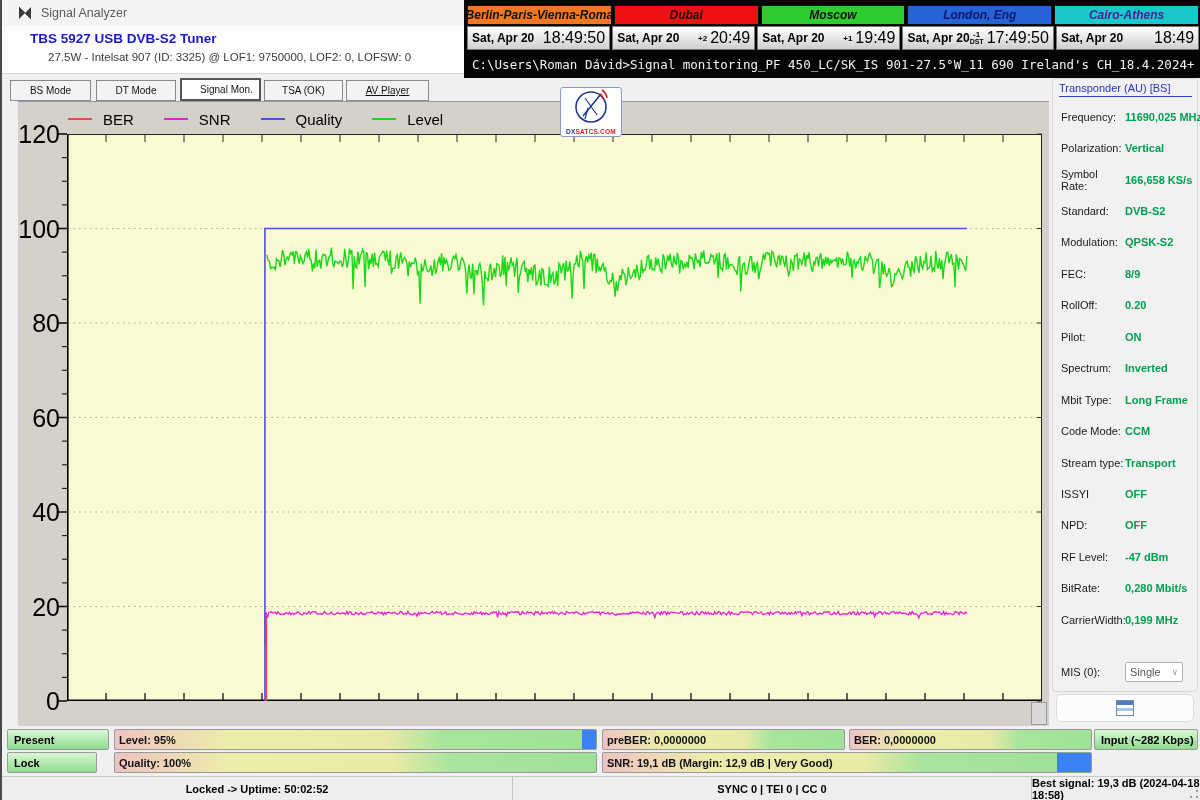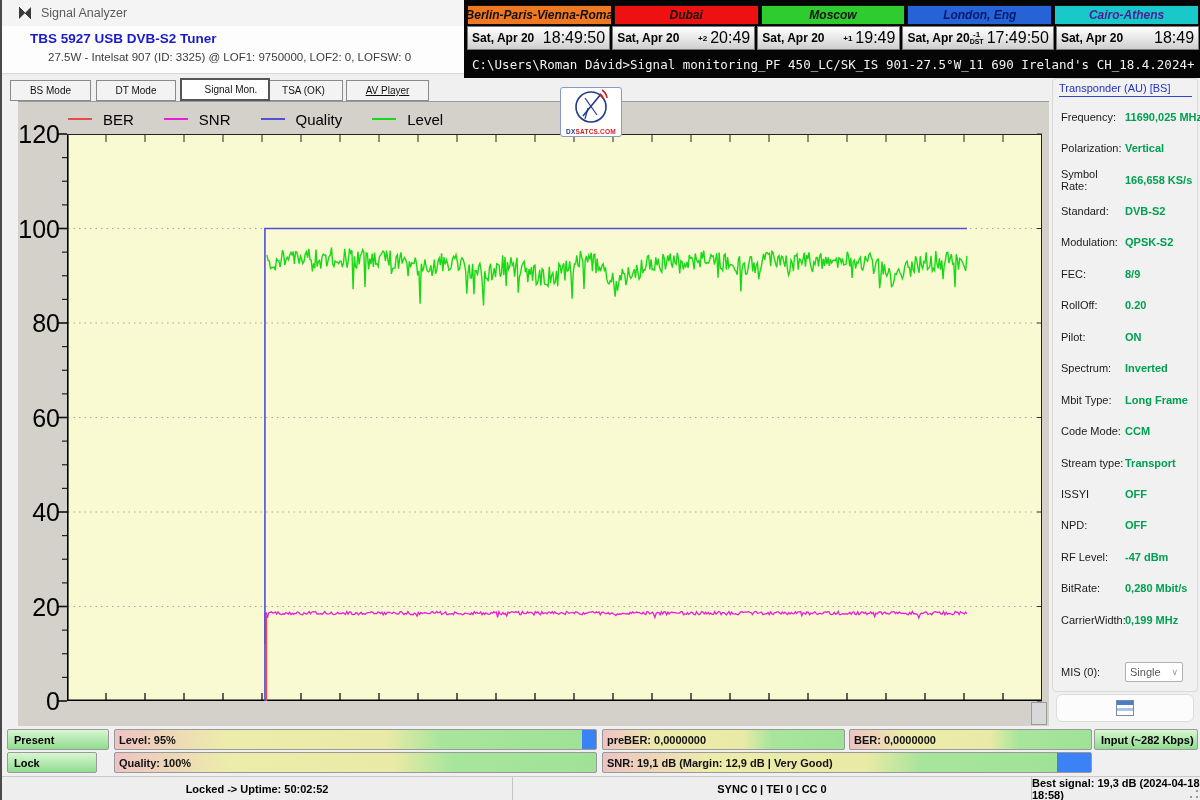--- a/index.html
+++ b/index.html
@@ -108,21 +108,21 @@
   </div>
 
   <div class="tunerstrip">
     <div class="tuner-name">TBS 5927 USB DVB-S2 Tuner</div>
     <div class="tuner-details">27.5W - Intelsat 907 (ID: 3325) @ LOF1: 9750000, LOF2: 0, LOFSW: 0</div>
   </div>
 
   <div class="tabbar">
     <div class="tab" style="left:8px;width:81px;">BS Mode</div>
     <div class="tab" style="left:94px;width:80px;">DT Mode</div>
-    <div class="tab selected" style="left:178px;width:90px;padding-left:12px;">Signal Mon.</div>
+    <div class="tab selected" style="left:178px;width:81px;padding-left:12px;">Signal Mon.</div>
     <div class="tab" style="left:262px;width:79px;">TSA (OK)</div>
     <div class="tab" style="left:344px;width:83px;text-decoration:underline;">AV Player</div>
   </div>
 
   <div class="chart-panel">
     <div class="legend">
       <div class="legend-item">
           <span class="sw" style="background: rgb(231, 76, 76);"></span>
           <span class="lb">BER</span>
         </div>

